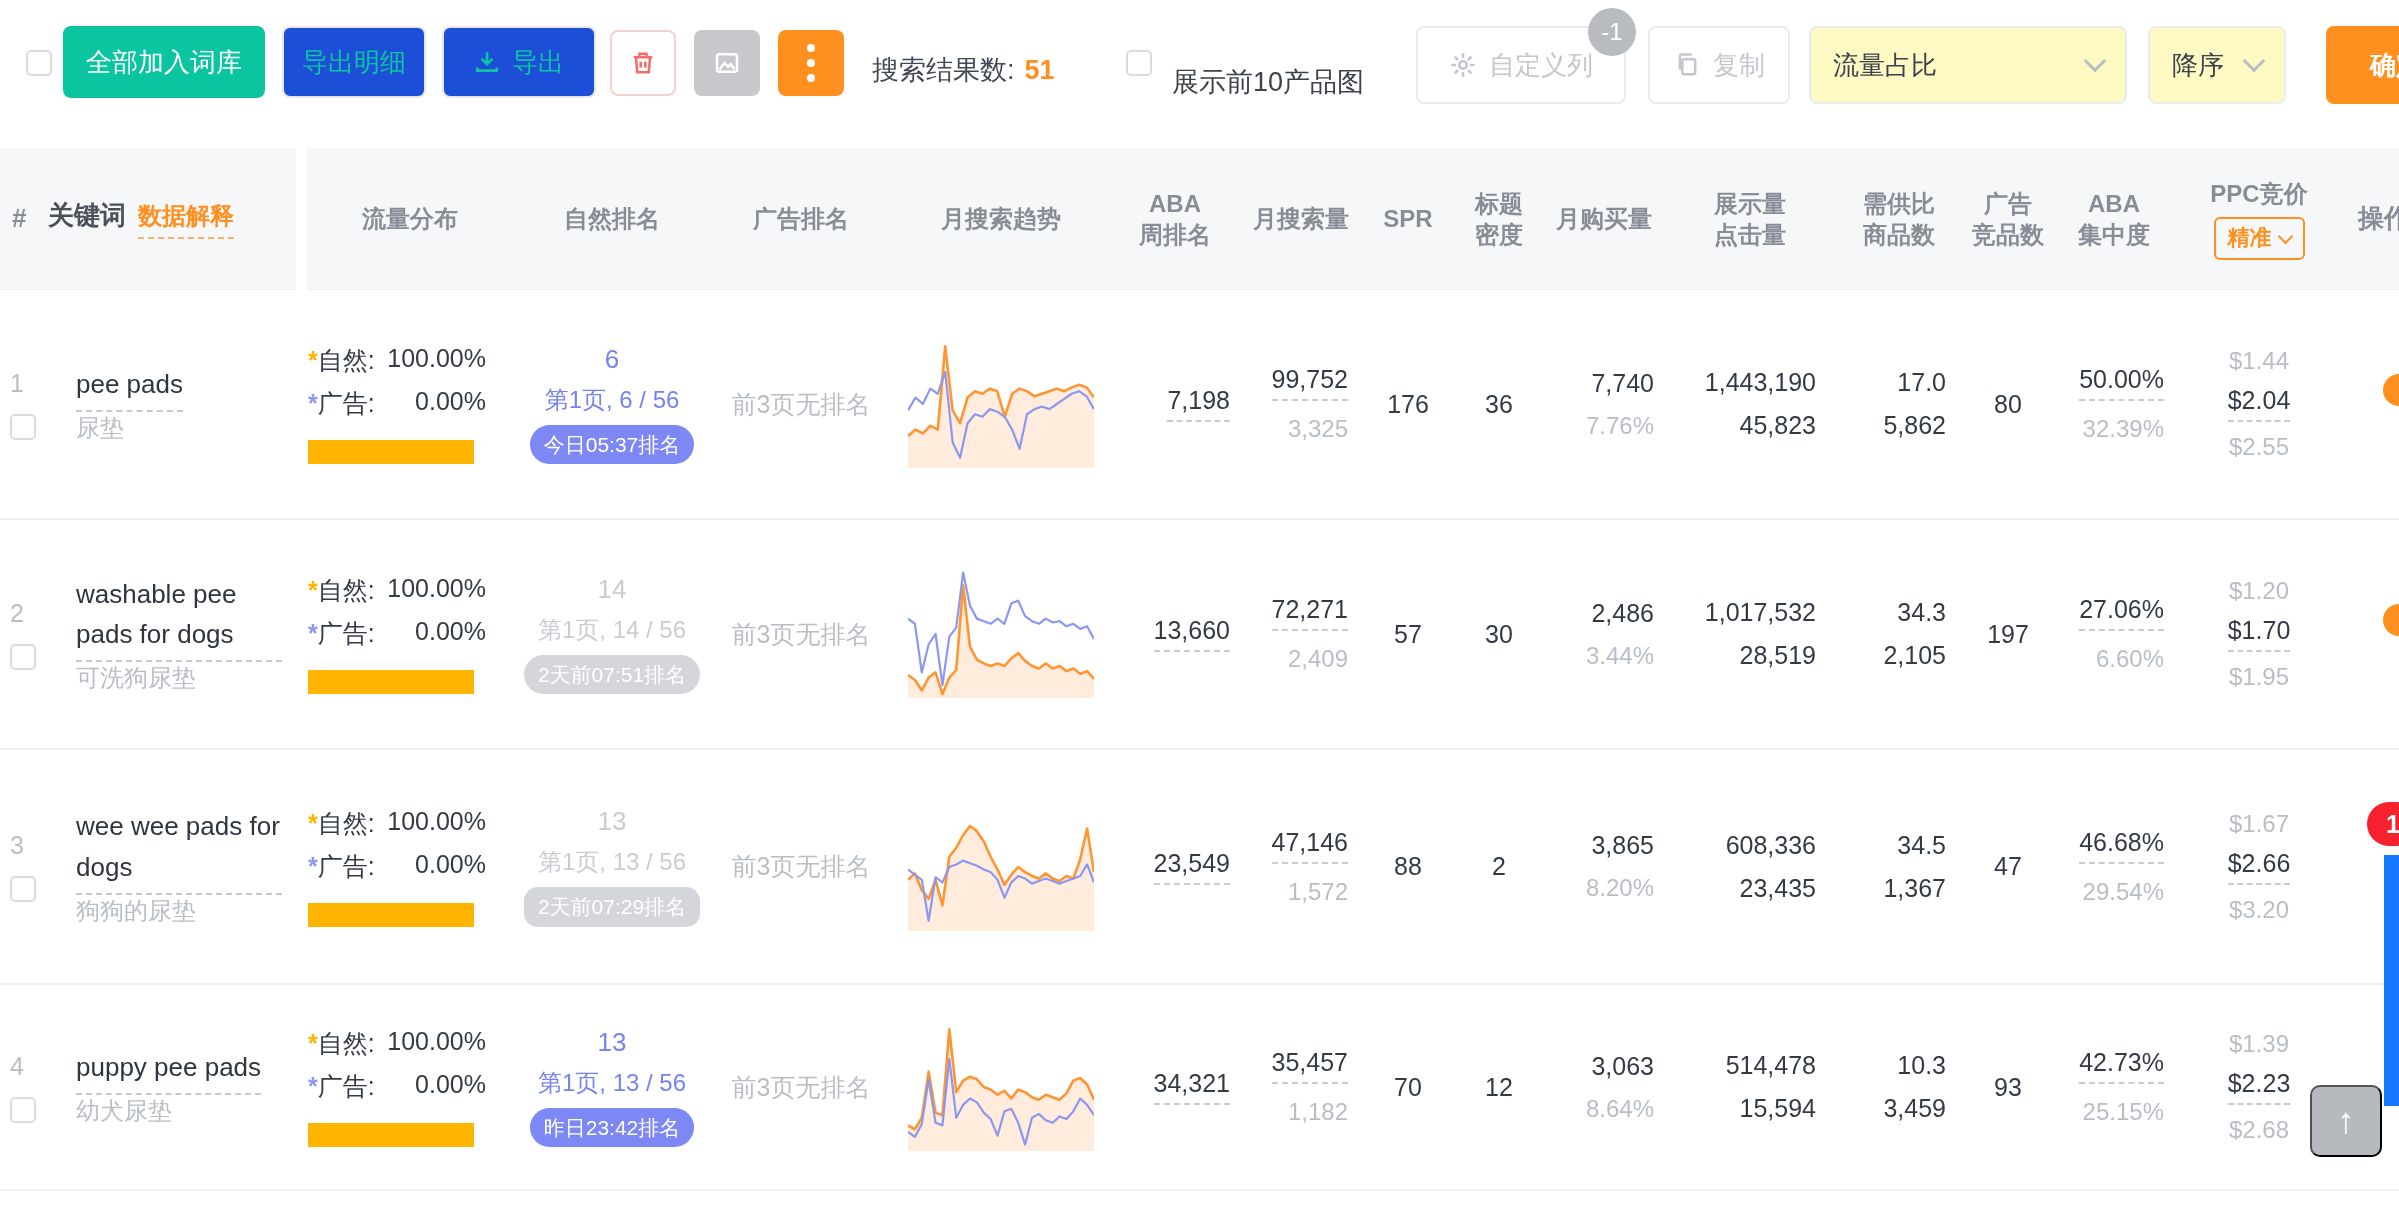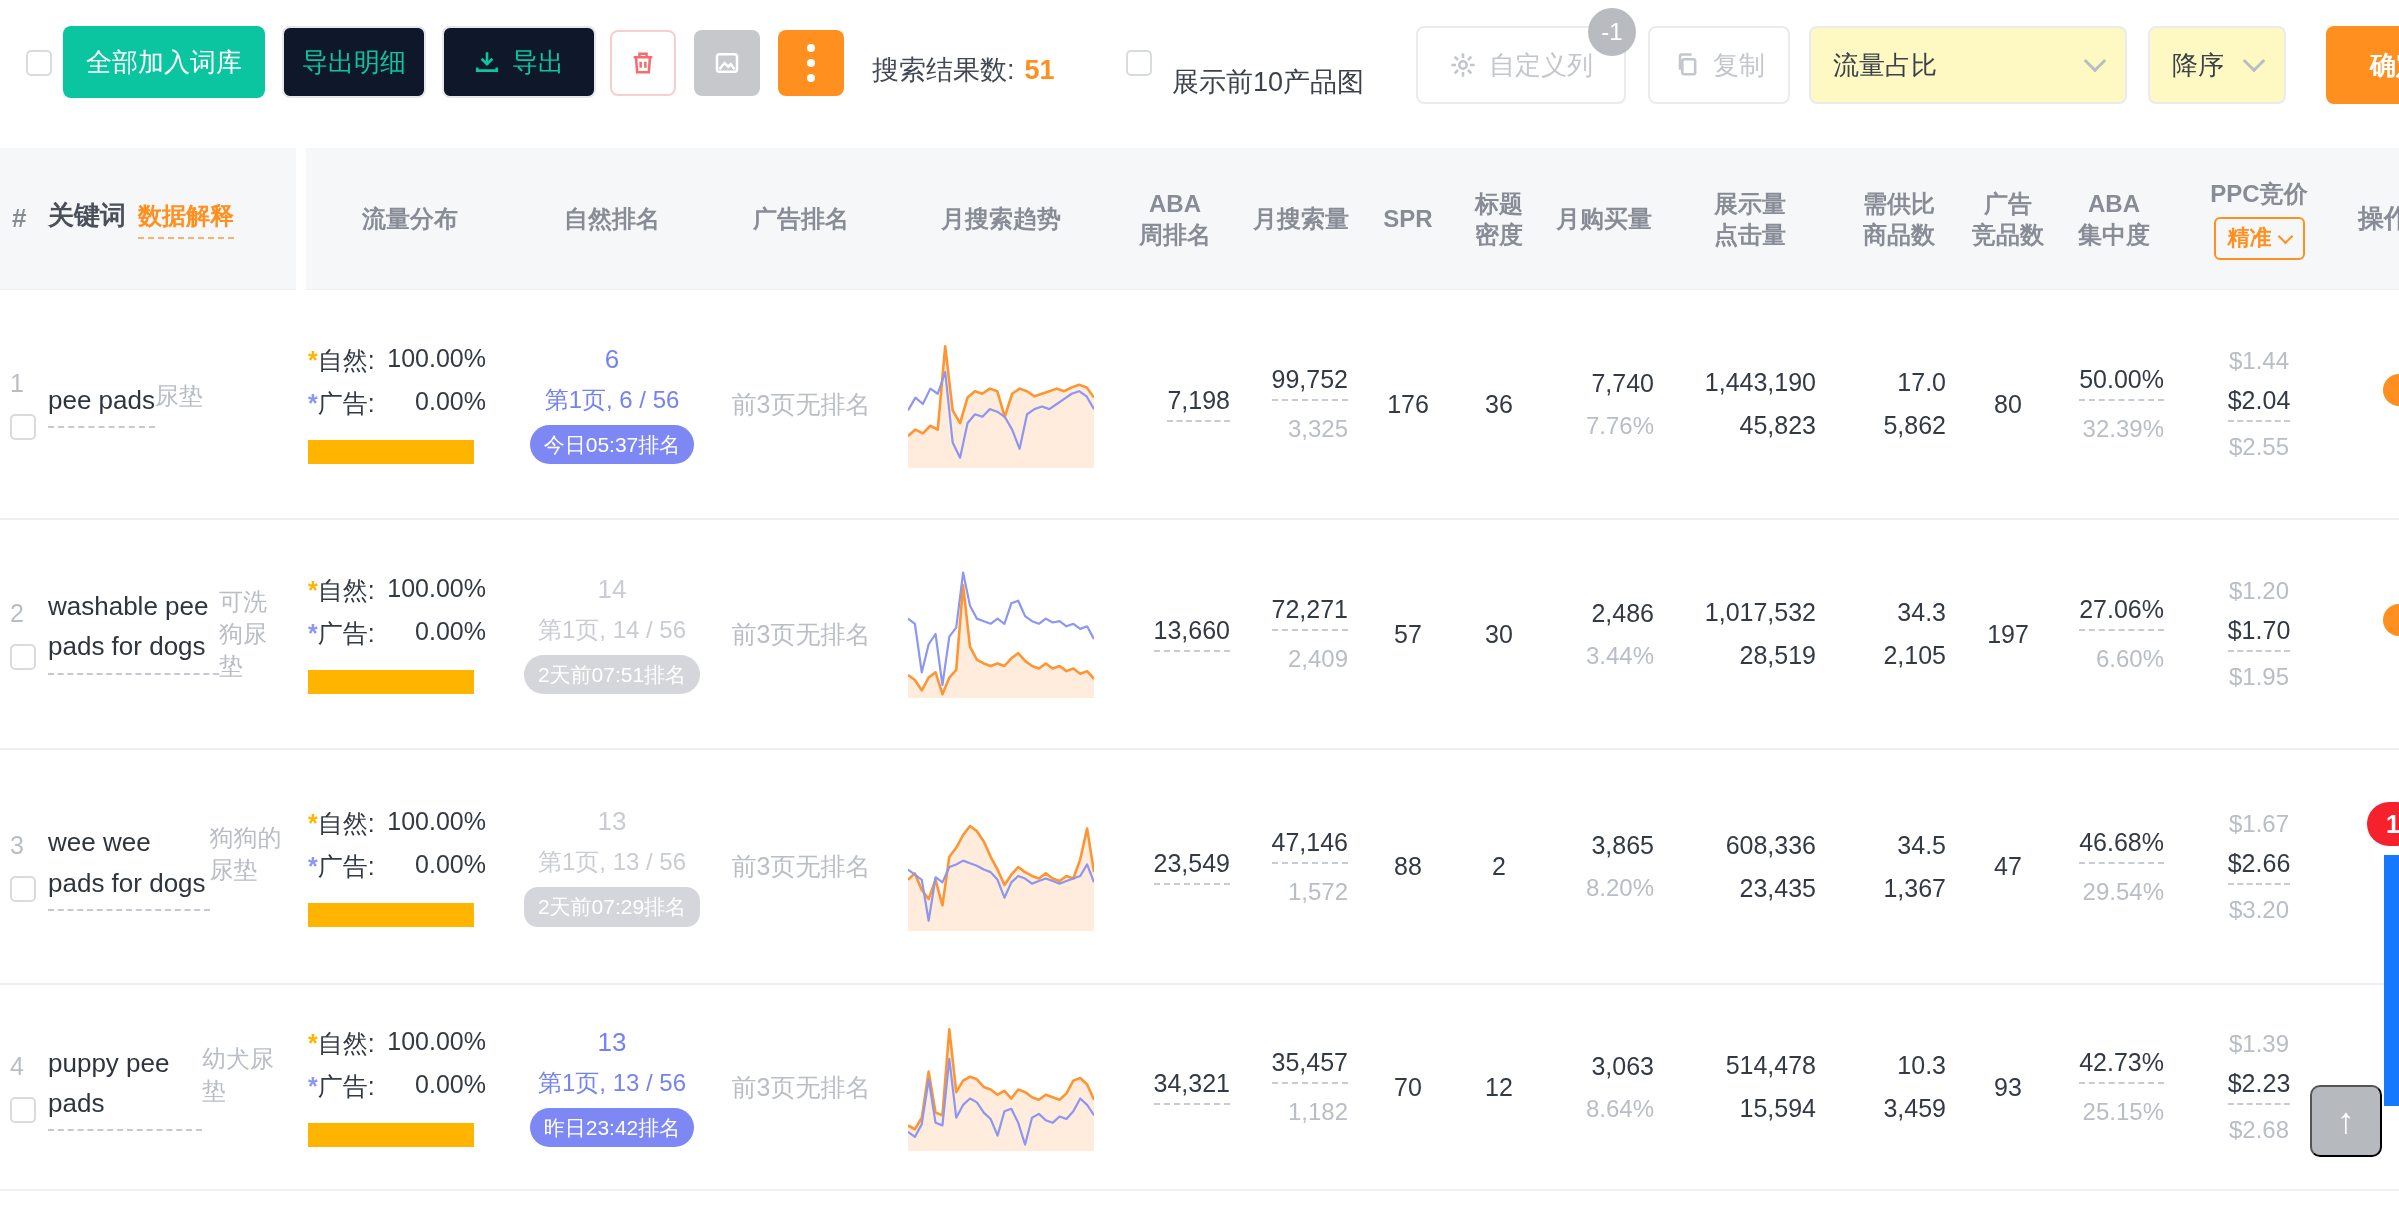--- a/index.html
+++ b/index.html
@@ -5,21 +5,21 @@
   * { margin:0; padding:0; box-sizing:border-box; }
   html,body { width:2399px; height:1217px; overflow:hidden; background:#fff;
     font-family:"Liberation Sans","DejaVu Sans",sans-serif; color:#333a45; }
 
   
   .toolbar { position:relative; height:148px; background:#fff; }
   .cb { width:26px; height:26px; border:2px solid #d8dbe0; border-radius:5px; background:#fff; display:inline-block; }
   .btn { position:absolute; display:flex; align-items:center; justify-content:center; gap:12px;
          border-radius:8px; font-size:26px; cursor:pointer; white-space:nowrap; }
   .btn-green { background:#0bc5a1; color:#fff; border:none; }
-  .btn-line  { background:#0f172a; border:2px solid #e5e7eb; color:#0bc5a1; }
+  .btn-line  { background:#1d4ed8; border:2px solid #e5e7eb; color:#0bc5a1; }
   .btn-trash { background:#fff; border:2px solid #f8cfcf; color:#f56c6c; }
   .btn-gray  { background:#c6c8cc; border:none; color:#fff; }
   .btn-dots  { background:#ff8f1f; border:none; }
   .btn-dis   { background:#fff; border:2px solid #e9ebee; color:#c3c6cb; }
   .btn-orange{ background:#ff8f1f; color:#fff; border:none; font-weight:bold; }
   .sel { position:absolute; display:flex; align-items:center; justify-content:space-between;
          background:#fef9c3; border:2px solid #e9ebee; border-radius:8px; font-size:26px; color:#3c414a;
          padding:0 22px; cursor:pointer; }
   .chev { width:16px; height:16px; border-right:3px solid #b9bdc4; border-bottom:3px solid #b9bdc4;
           transform:rotate(45deg); margin-top:-8px; }
@@ -48,21 +48,21 @@
   .pill-precise .chev { border-color:#ff8f1f; width:11px; height:11px; border-width:2px; margin-top:-4px; }
   .th-actions { overflow:hidden; white-space:nowrap; text-align:right; padding-left:14px; font-size:26px; }
 
   .trow { display:grid; grid-template-columns:var(--cols); height:230px; align-items:center;
           border-bottom:2px solid #edf0f4; position:relative; background:#fff; }
   .trow:nth-child(3) { height:235px; }
   .trow:nth-child(4) { height:206px; }
 
   .c-num { display:flex; flex-direction:column; gap:16px; padding-left:10px; align-items:flex-start; }
   .rnum { color:#b9bec6; font-size:25px; }
-  .c-kw { display:flex; align-items:flex-start; padding-right:14px; }
+  .c-kw { display:flex; flex-direction:column; align-items:flex-start; padding-right:14px;margin-left:28px; }
   .kw { font-size:26px; color:#2f353e; border-bottom:2px dashed #c6c9cf; padding-bottom:6px;
         line-height:1.55; cursor:pointer; }
   .kw-cn { font-size:24px; color:#b9bec6; }
 
   .c-traffic { display:flex; flex-direction:column; gap:10px; padding-left:2px; }
   .tl { display:flex; justify-content:space-between; width:178px; font-size:25px; color:#333a45; }
   .tl .star-o { color:#ffb400; } .tl .star-b { color:#8b97f0; }
   .tbar { width:166px; height:24px; background:#ffb400; margin-top:10px; }
 
   .c-org { text-align:center; display:flex; flex-direction:column; align-items:center; gap:9px; }

